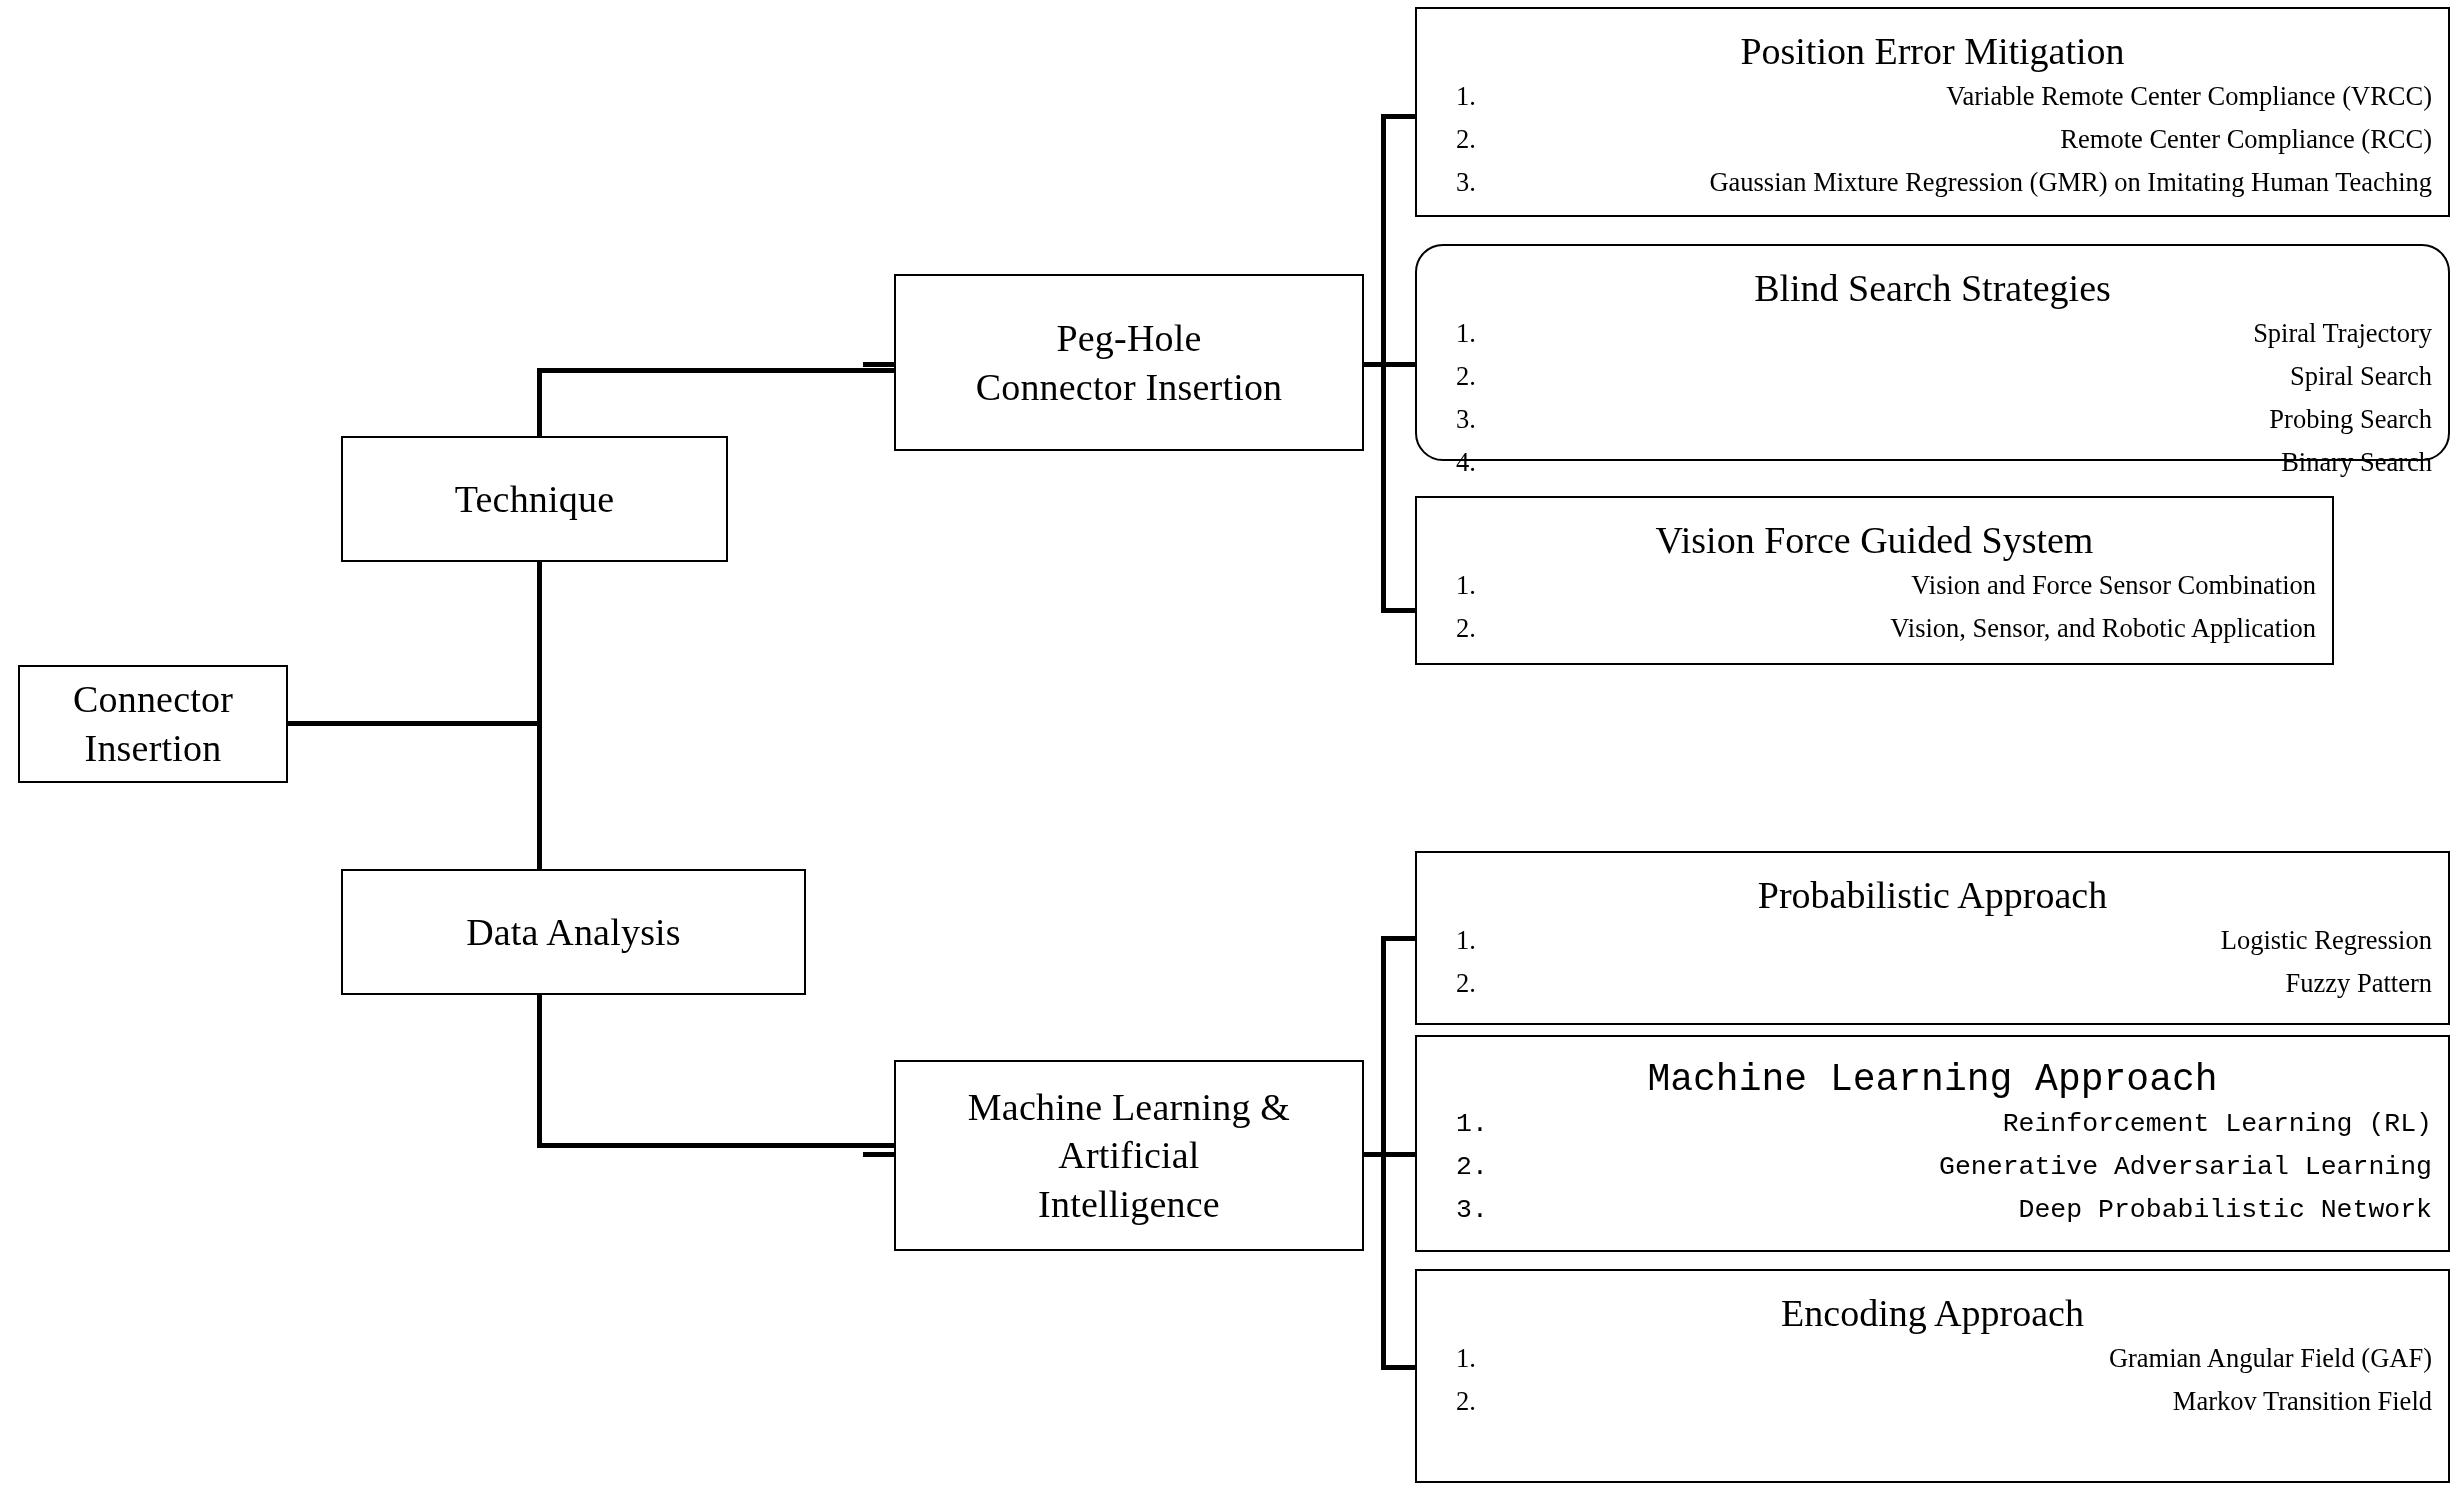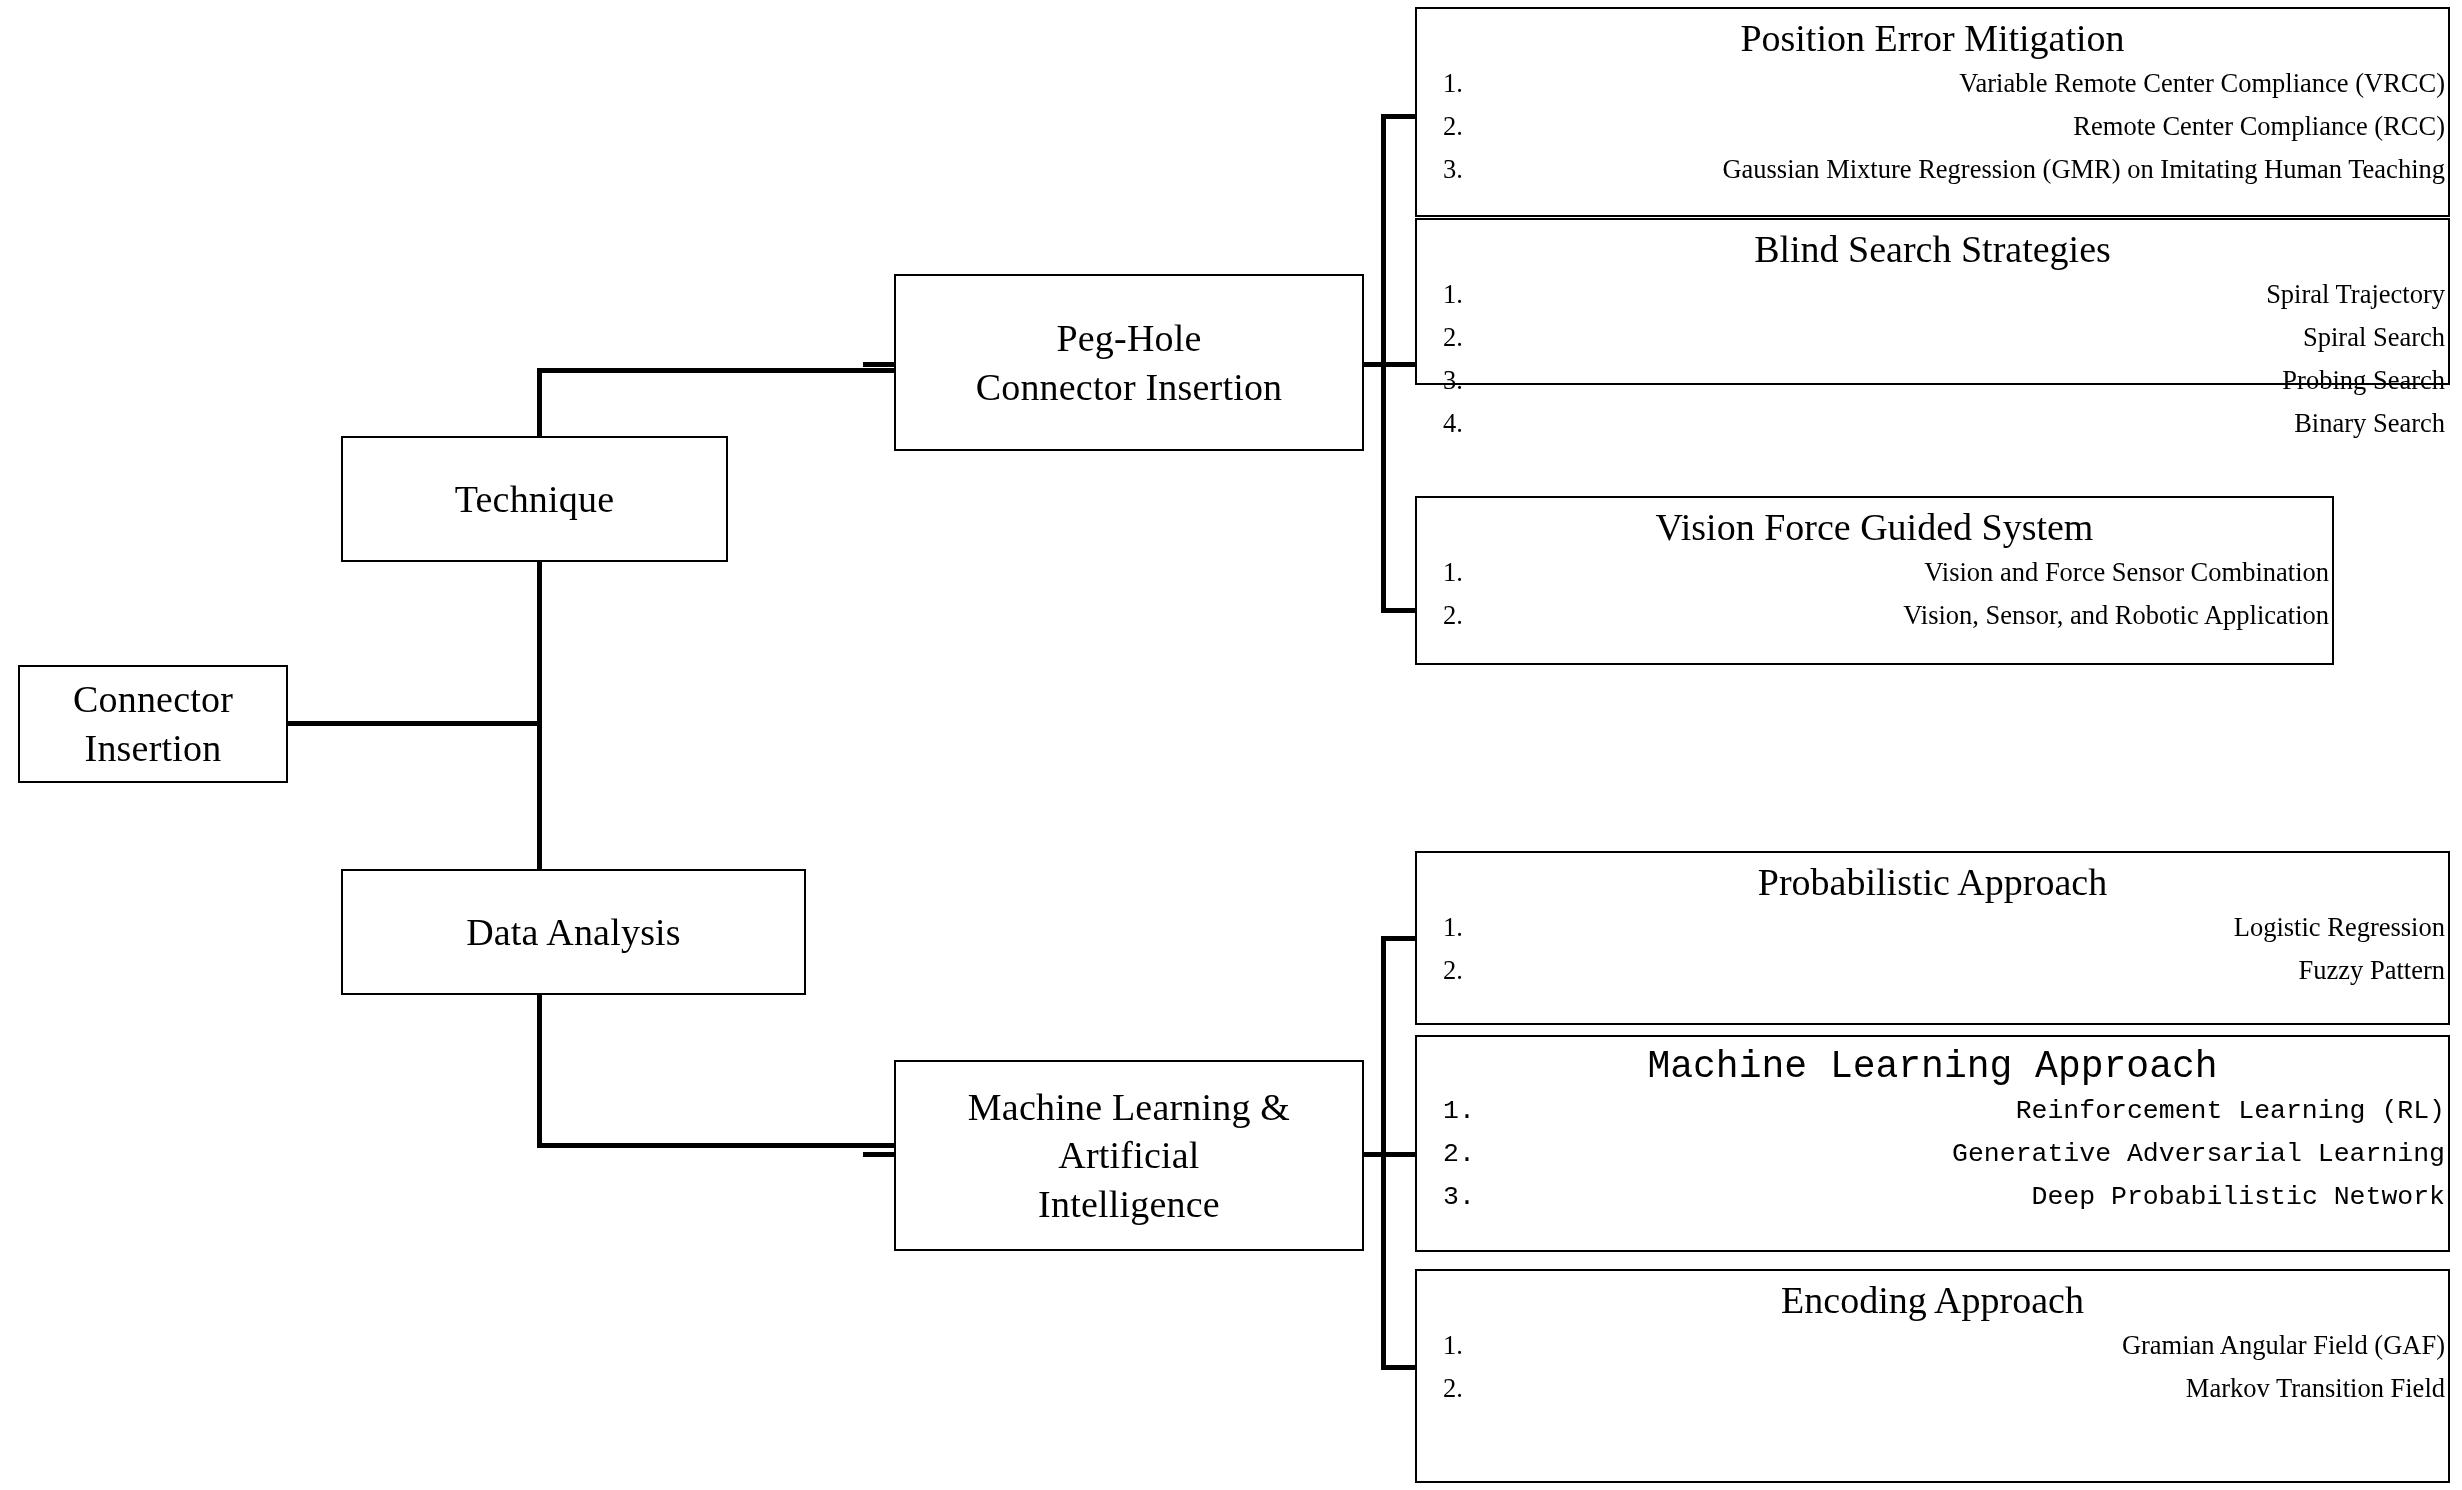--- a/index.html
+++ b/index.html
@@ -38,21 +38,21 @@
     text-align: center;
   }
 
   
   .leafbox {
     position: absolute;
     box-sizing: border-box;
     border: 2.5px solid #000000;
     background: #ffffff;
     z-index: 5;
-    padding: 3px;
+    padding: 16px;
   }
   .leafbox .leaf-title {
     display: block;
     text-align: center;
     font-size: 38px;
     line-height: 1.15;
     margin: 5px 0 1.7px 0;
   }
   .leafbox ol.leaf-list {
     list-style: none;
@@ -159,21 +159,21 @@
         <span class="num">2.</span>
         <span class="txt">Remote Center Compliance (RCC)</span>
       </li>
       <li>
         <span class="num">3.</span>
         <span class="txt">Gaussian Mixture Regression (GMR) on Imitating Human Teaching</span>
       </li>
     </ol>
   </div>
 
-  <div class="leafbox" style="left:1415px; top:218px; width:1035px; height:167px;">
+  <div class="leafbox" style="left:1415px; top:244px; width:1035px; height:217px;border-radius:28px;">
     <span class="leaf-title">Blind Search Strategies</span>
     <ol class="leaf-list">
       <li>
         <span class="num">1.</span>
         <span class="txt">Spiral Trajectory</span>
       </li>
       <li>
         <span class="num">2.</span>
         <span class="txt">Spiral Search</span>
       </li>

